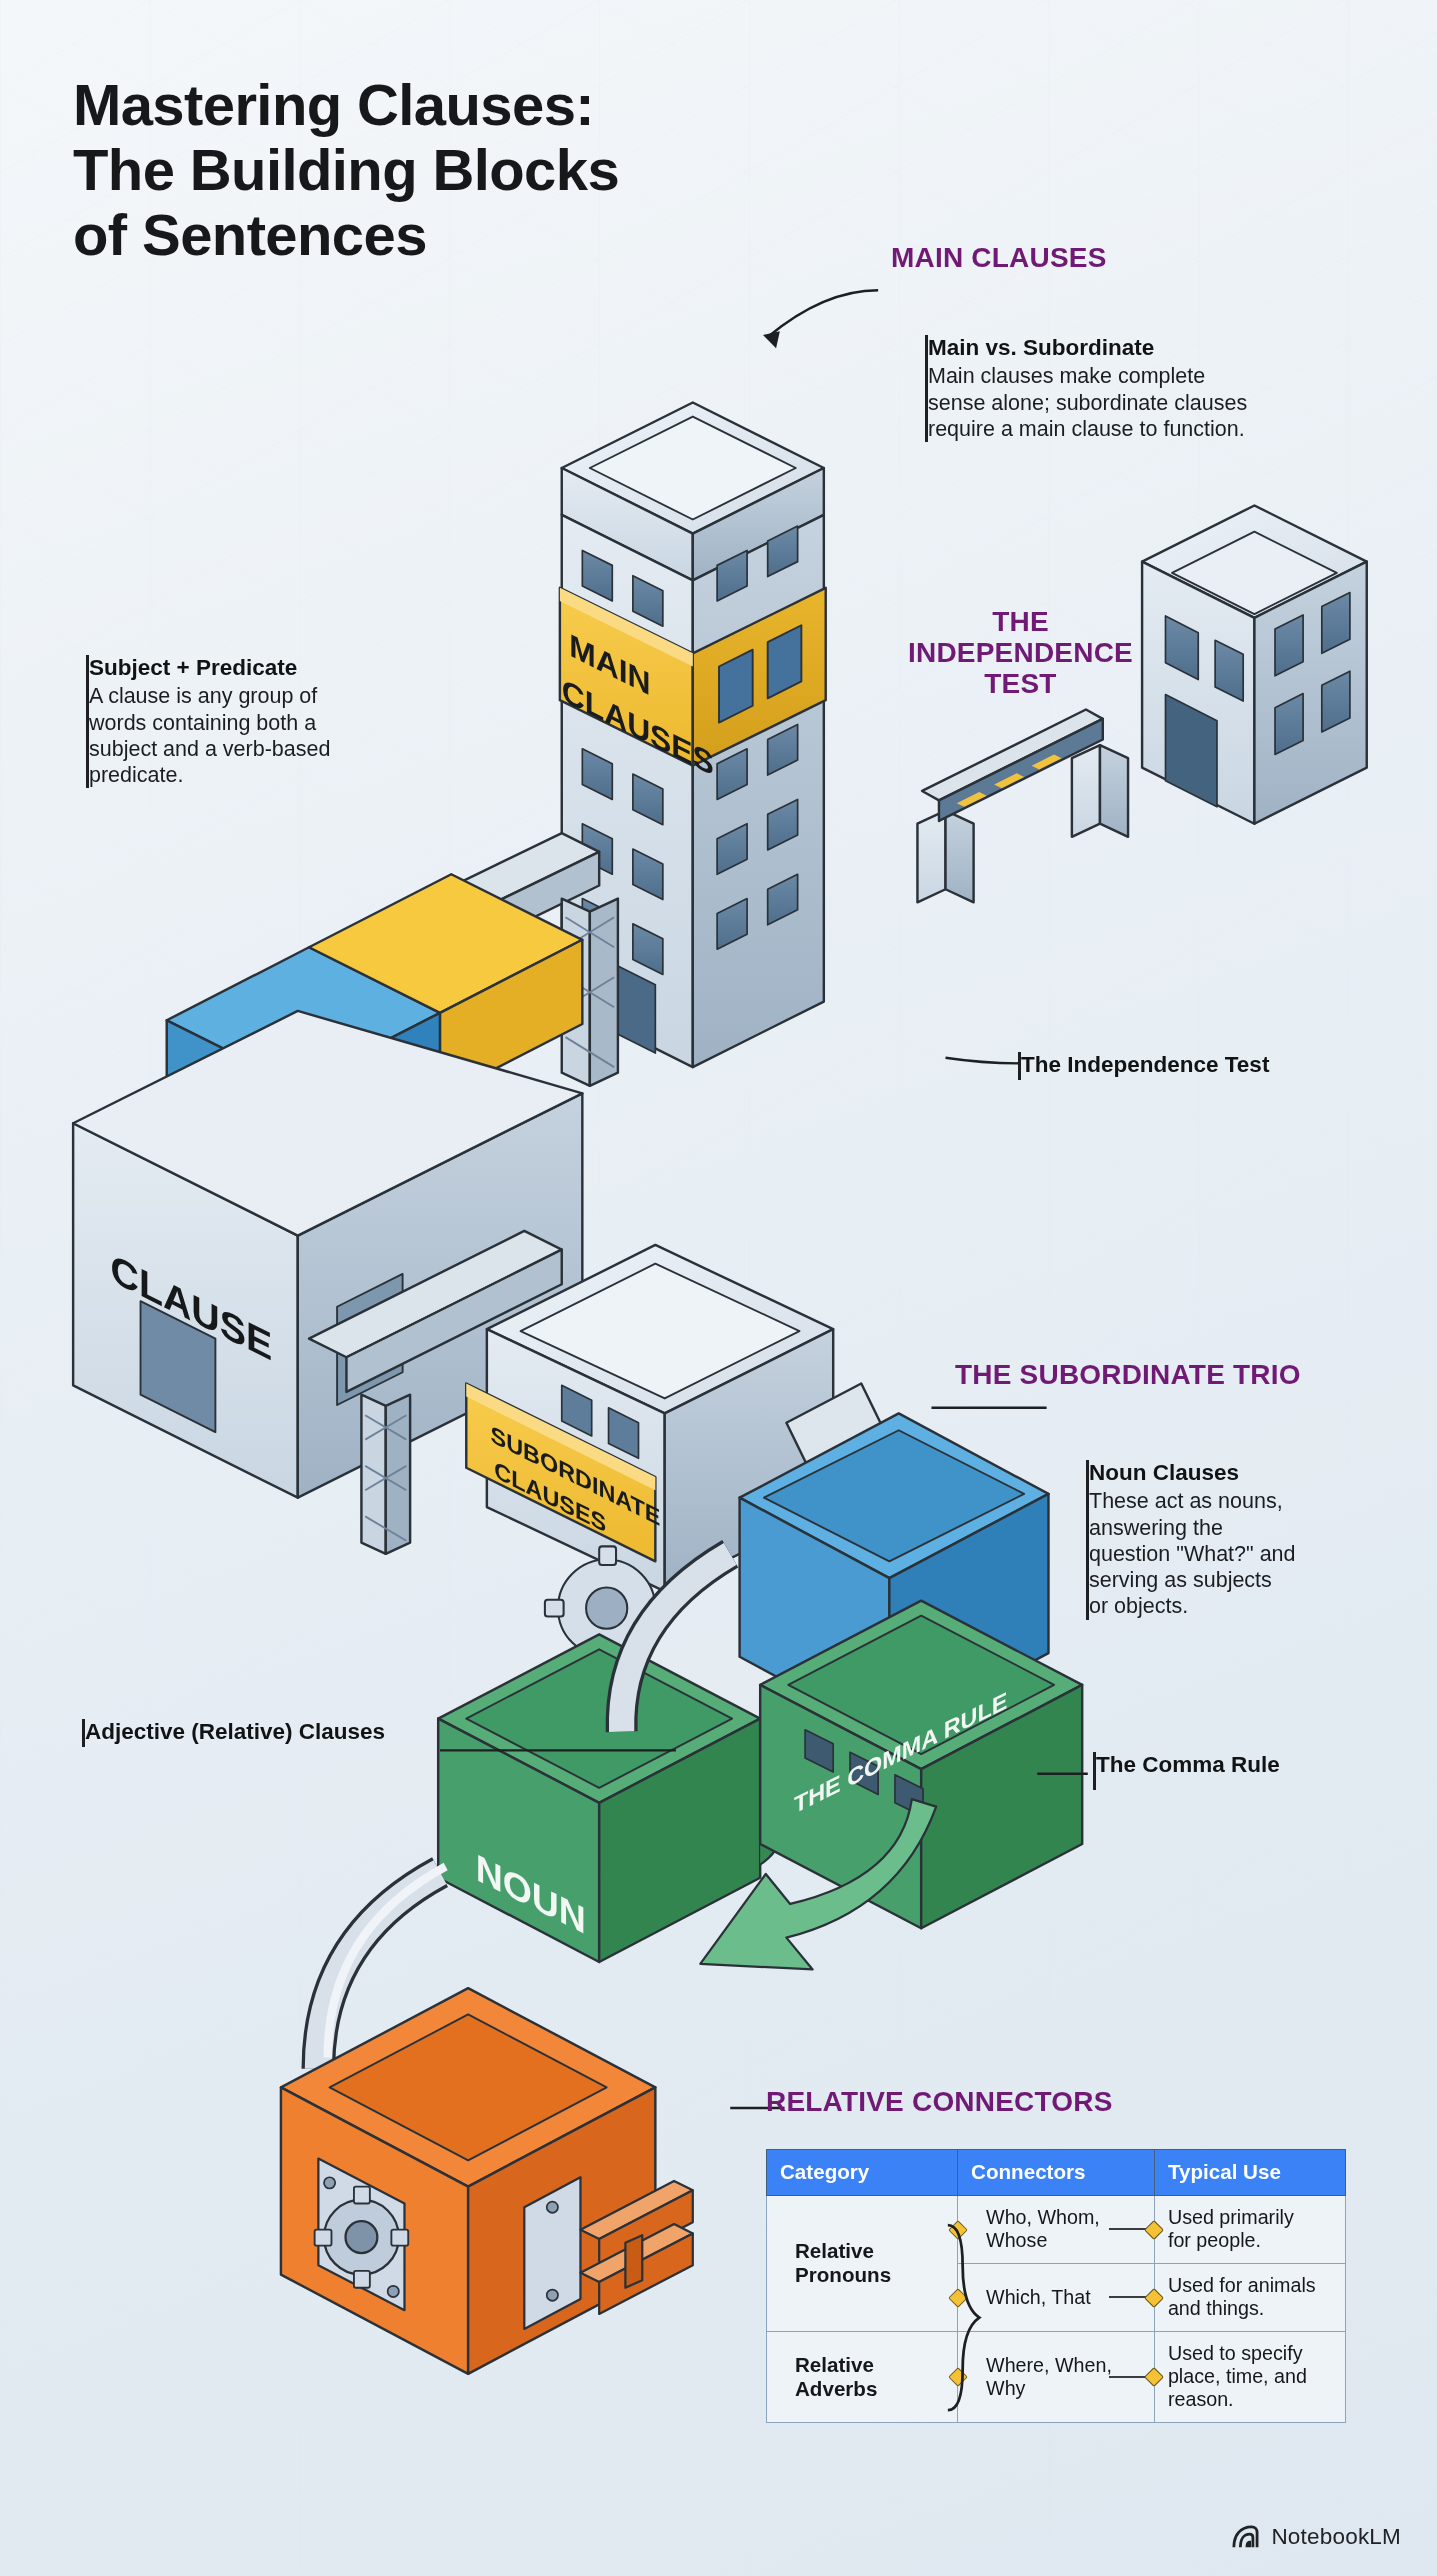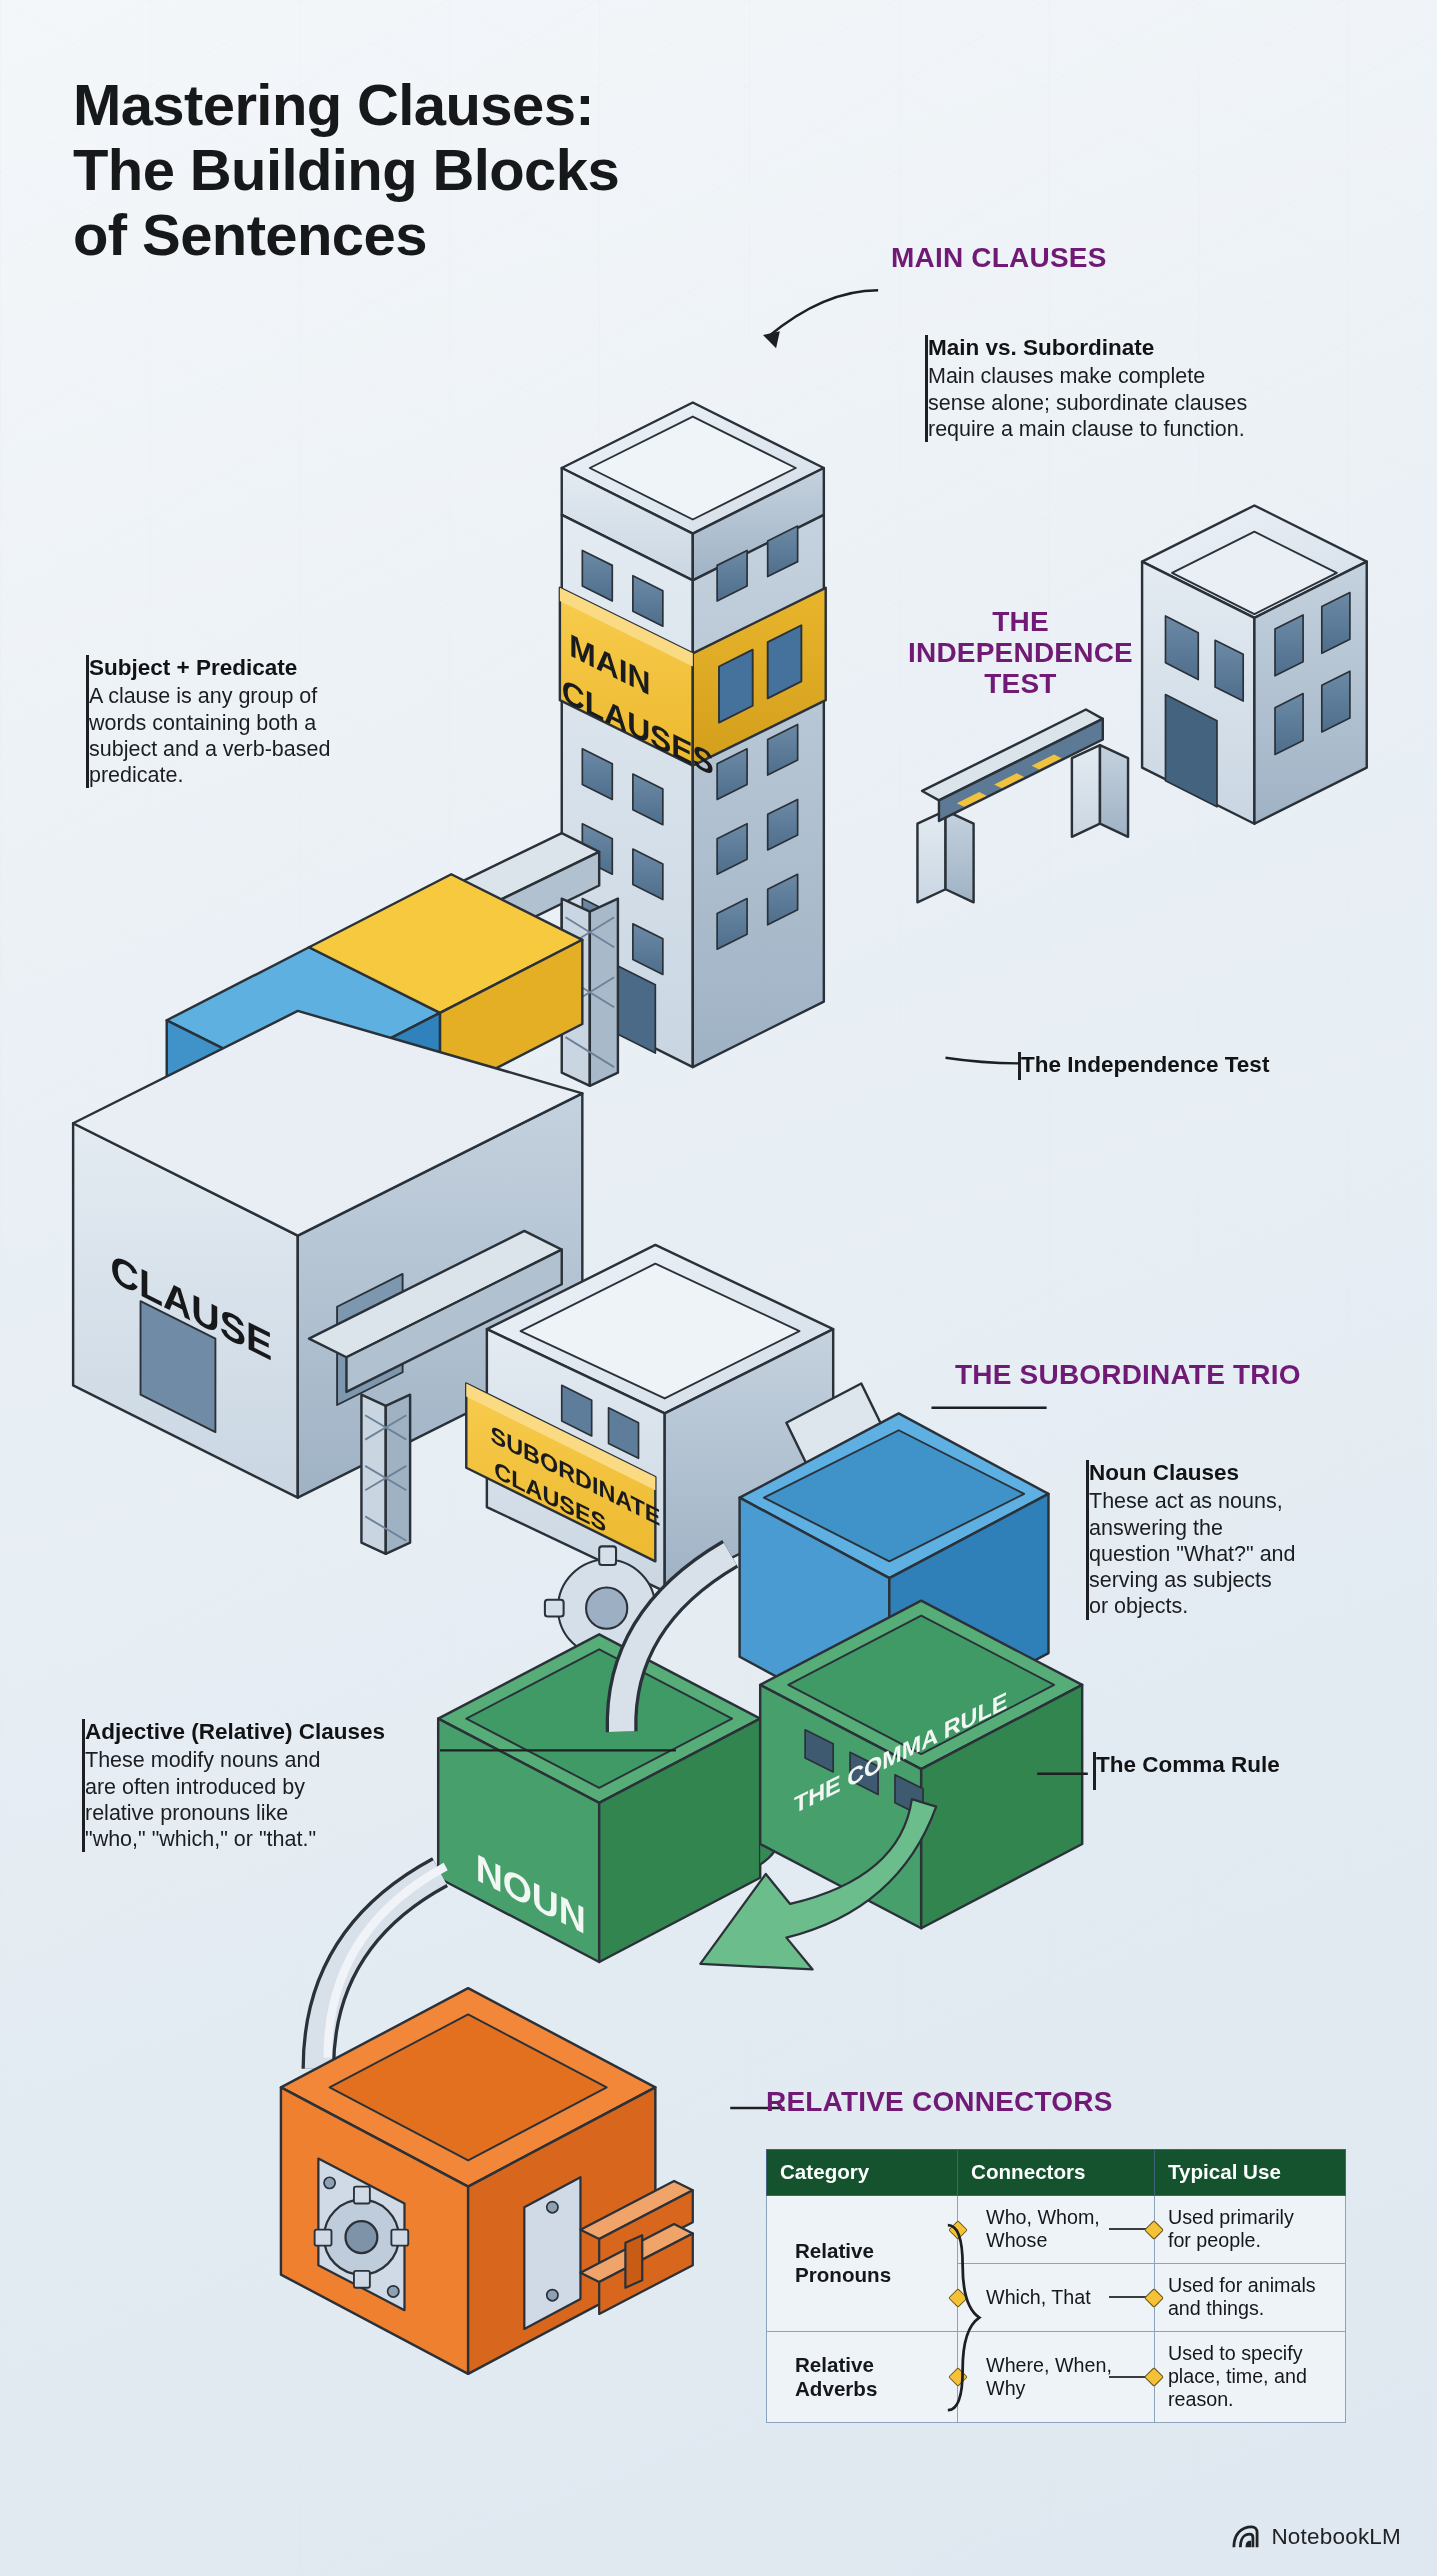--- a/index.html
+++ b/index.html
@@ -71,21 +71,21 @@
     left: 766px; top: 2149px;
     width: 580px;
   }
   table.connectors {
     width: 100%;
     border-collapse: collapse;
     font-size: 19.7px;
     background: rgba(242,247,251,.72);
   }
   table.connectors th {
-    background: #14532d;
+    background: #3b82f6;
     color: #ffffff;
     font-size: 20.6px;
     font-weight: 700;
     text-align: left;
     padding: 10.3px 13px;
     border: 1.4px solid #41607c;
   }
   table.connectors td {
     border: 1.4px solid #8ba4bb;
     padding: 10.3px 13px 10.3px 28px;
@@ -497,24 +497,20 @@
   <div class="note-title">Noun Clauses</div>
   <div class="note-body">These act as nouns,
 answering the
 question "What?" and
 serving as subjects
 or objects.</div>
 </div>
 
 <div class="note" style="left:82px; top:1719px; width:393px;">
   <div class="note-title">Adjective (Relative) Clauses</div>
-  <div class="note-body">These modify nouns and
-are often introduced by
-relative pronouns like
-"who," "which," or "that."</div>
 </div>
 
 <div class="note" style="left:1093px; top:1752px; width:281px;">
   <div class="note-title" style="margin-bottom:11.2px;">The Comma Rule</div>
 </div>
 
 <div class="table-wrap">
   <table class="connectors">
     <thead>
       <tr>

